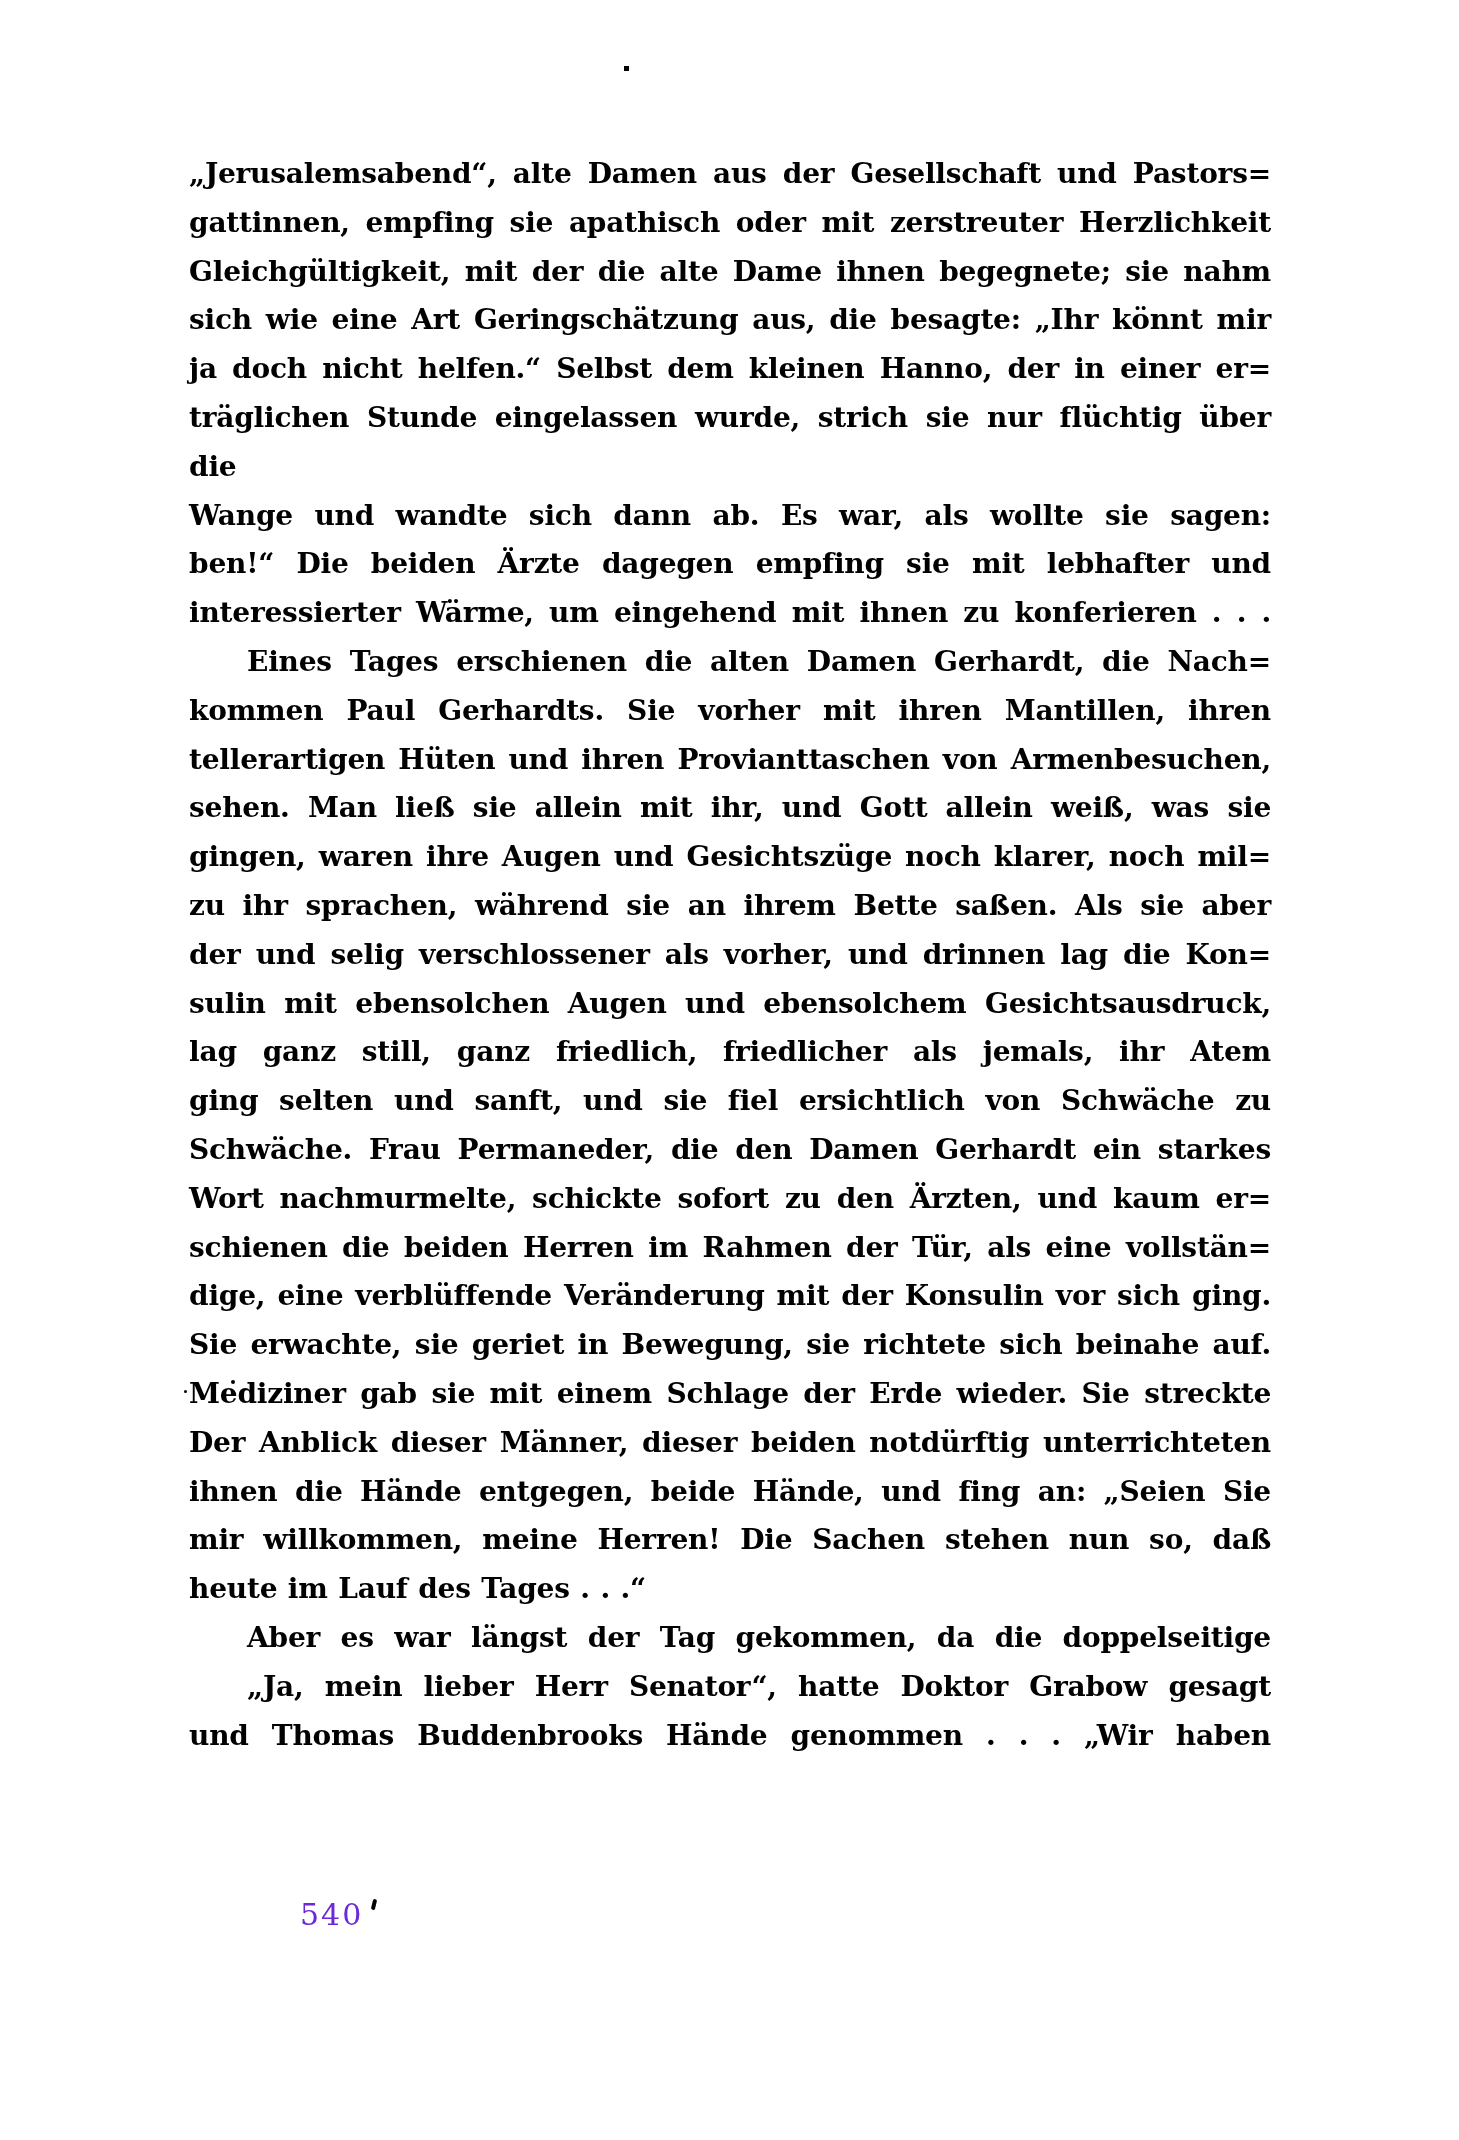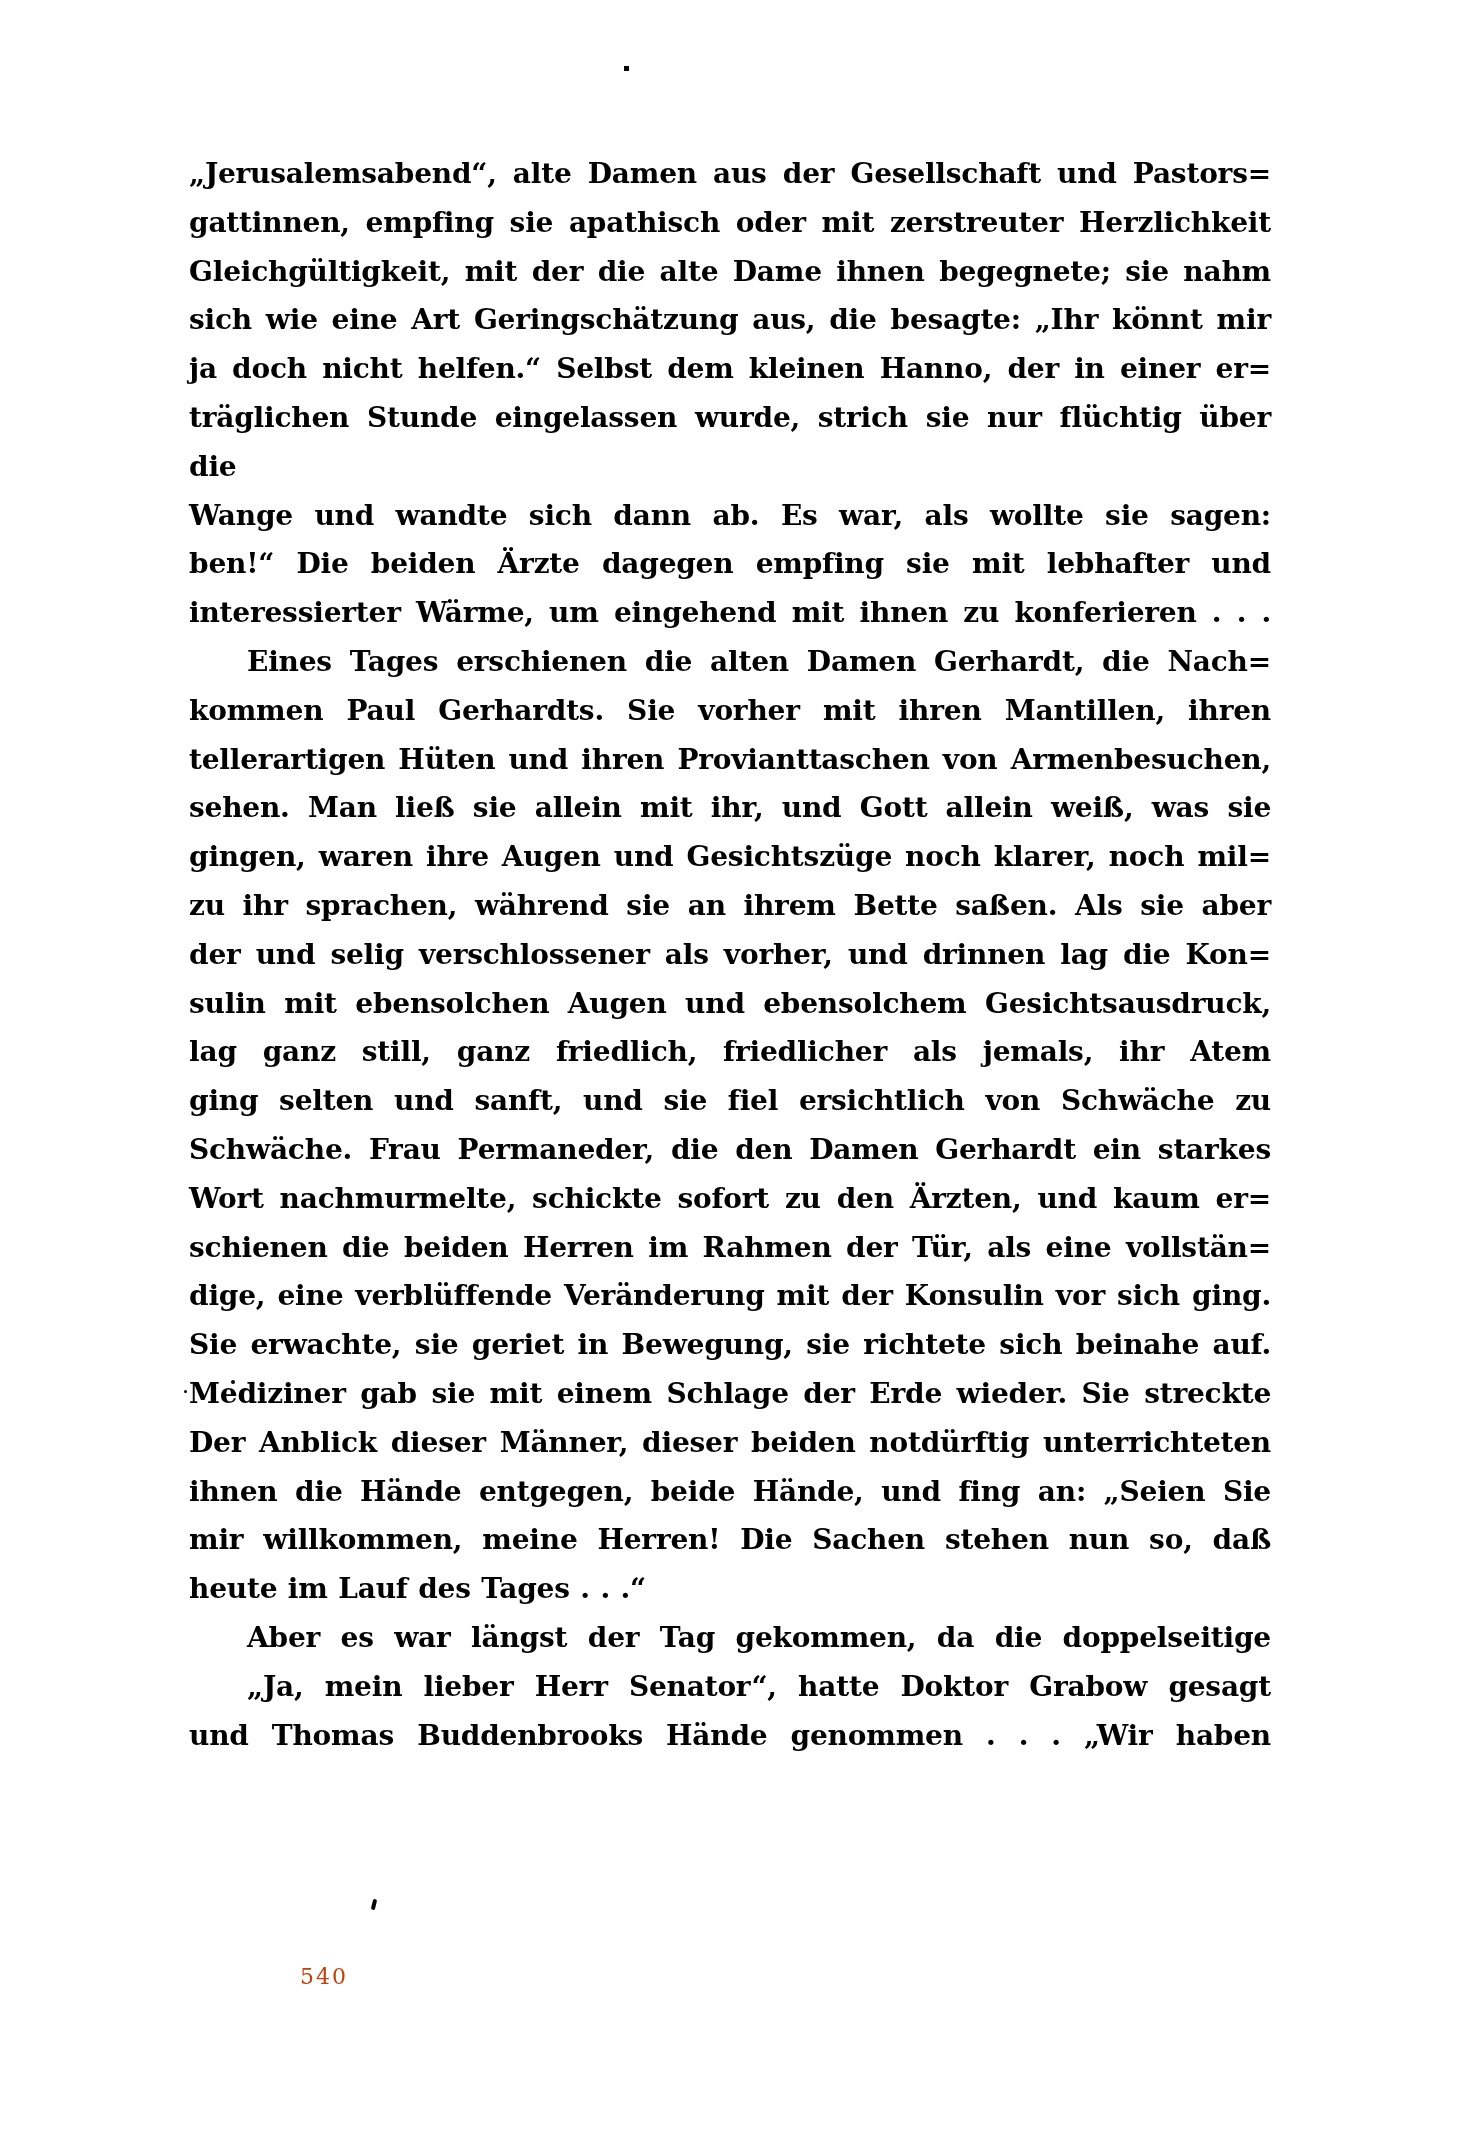--- a/index.html
+++ b/index.html
@@ -40,25 +40,25 @@
   .line.flush {
     text-align: left;
     text-align-last: left;
   }
   .paragraph.indent .line:first-child {
     text-indent: 58px;
   }
   .page-number {
     position: absolute;
     left: 300px;
-    top: 1964px;
-    font-size: 22px;
+    top: 1897px;
+    font-size: 30px;
     font-weight: normal;
     letter-spacing: 2px;
-    color: #c2410c;
+    color: #6d28d9;
   }
   
   .speck {
     position: absolute;
     background: #000;
   }
   .speck-1 { left: 624px; top: 66px;  width: 5px; height: 5px; }
   .speck-2 { left: 231px; top: 1380px; width: 4px; height: 4px; border-radius: 50%; }
   .speck-3 { left: 184px; top: 1390px; width: 3px; height: 3px; border-radius: 50%; }
   .speck-4 { left: 372px; top: 1899px; width: 4px; height: 11px; border-radius: 2px; transform: rotate(14deg); }

